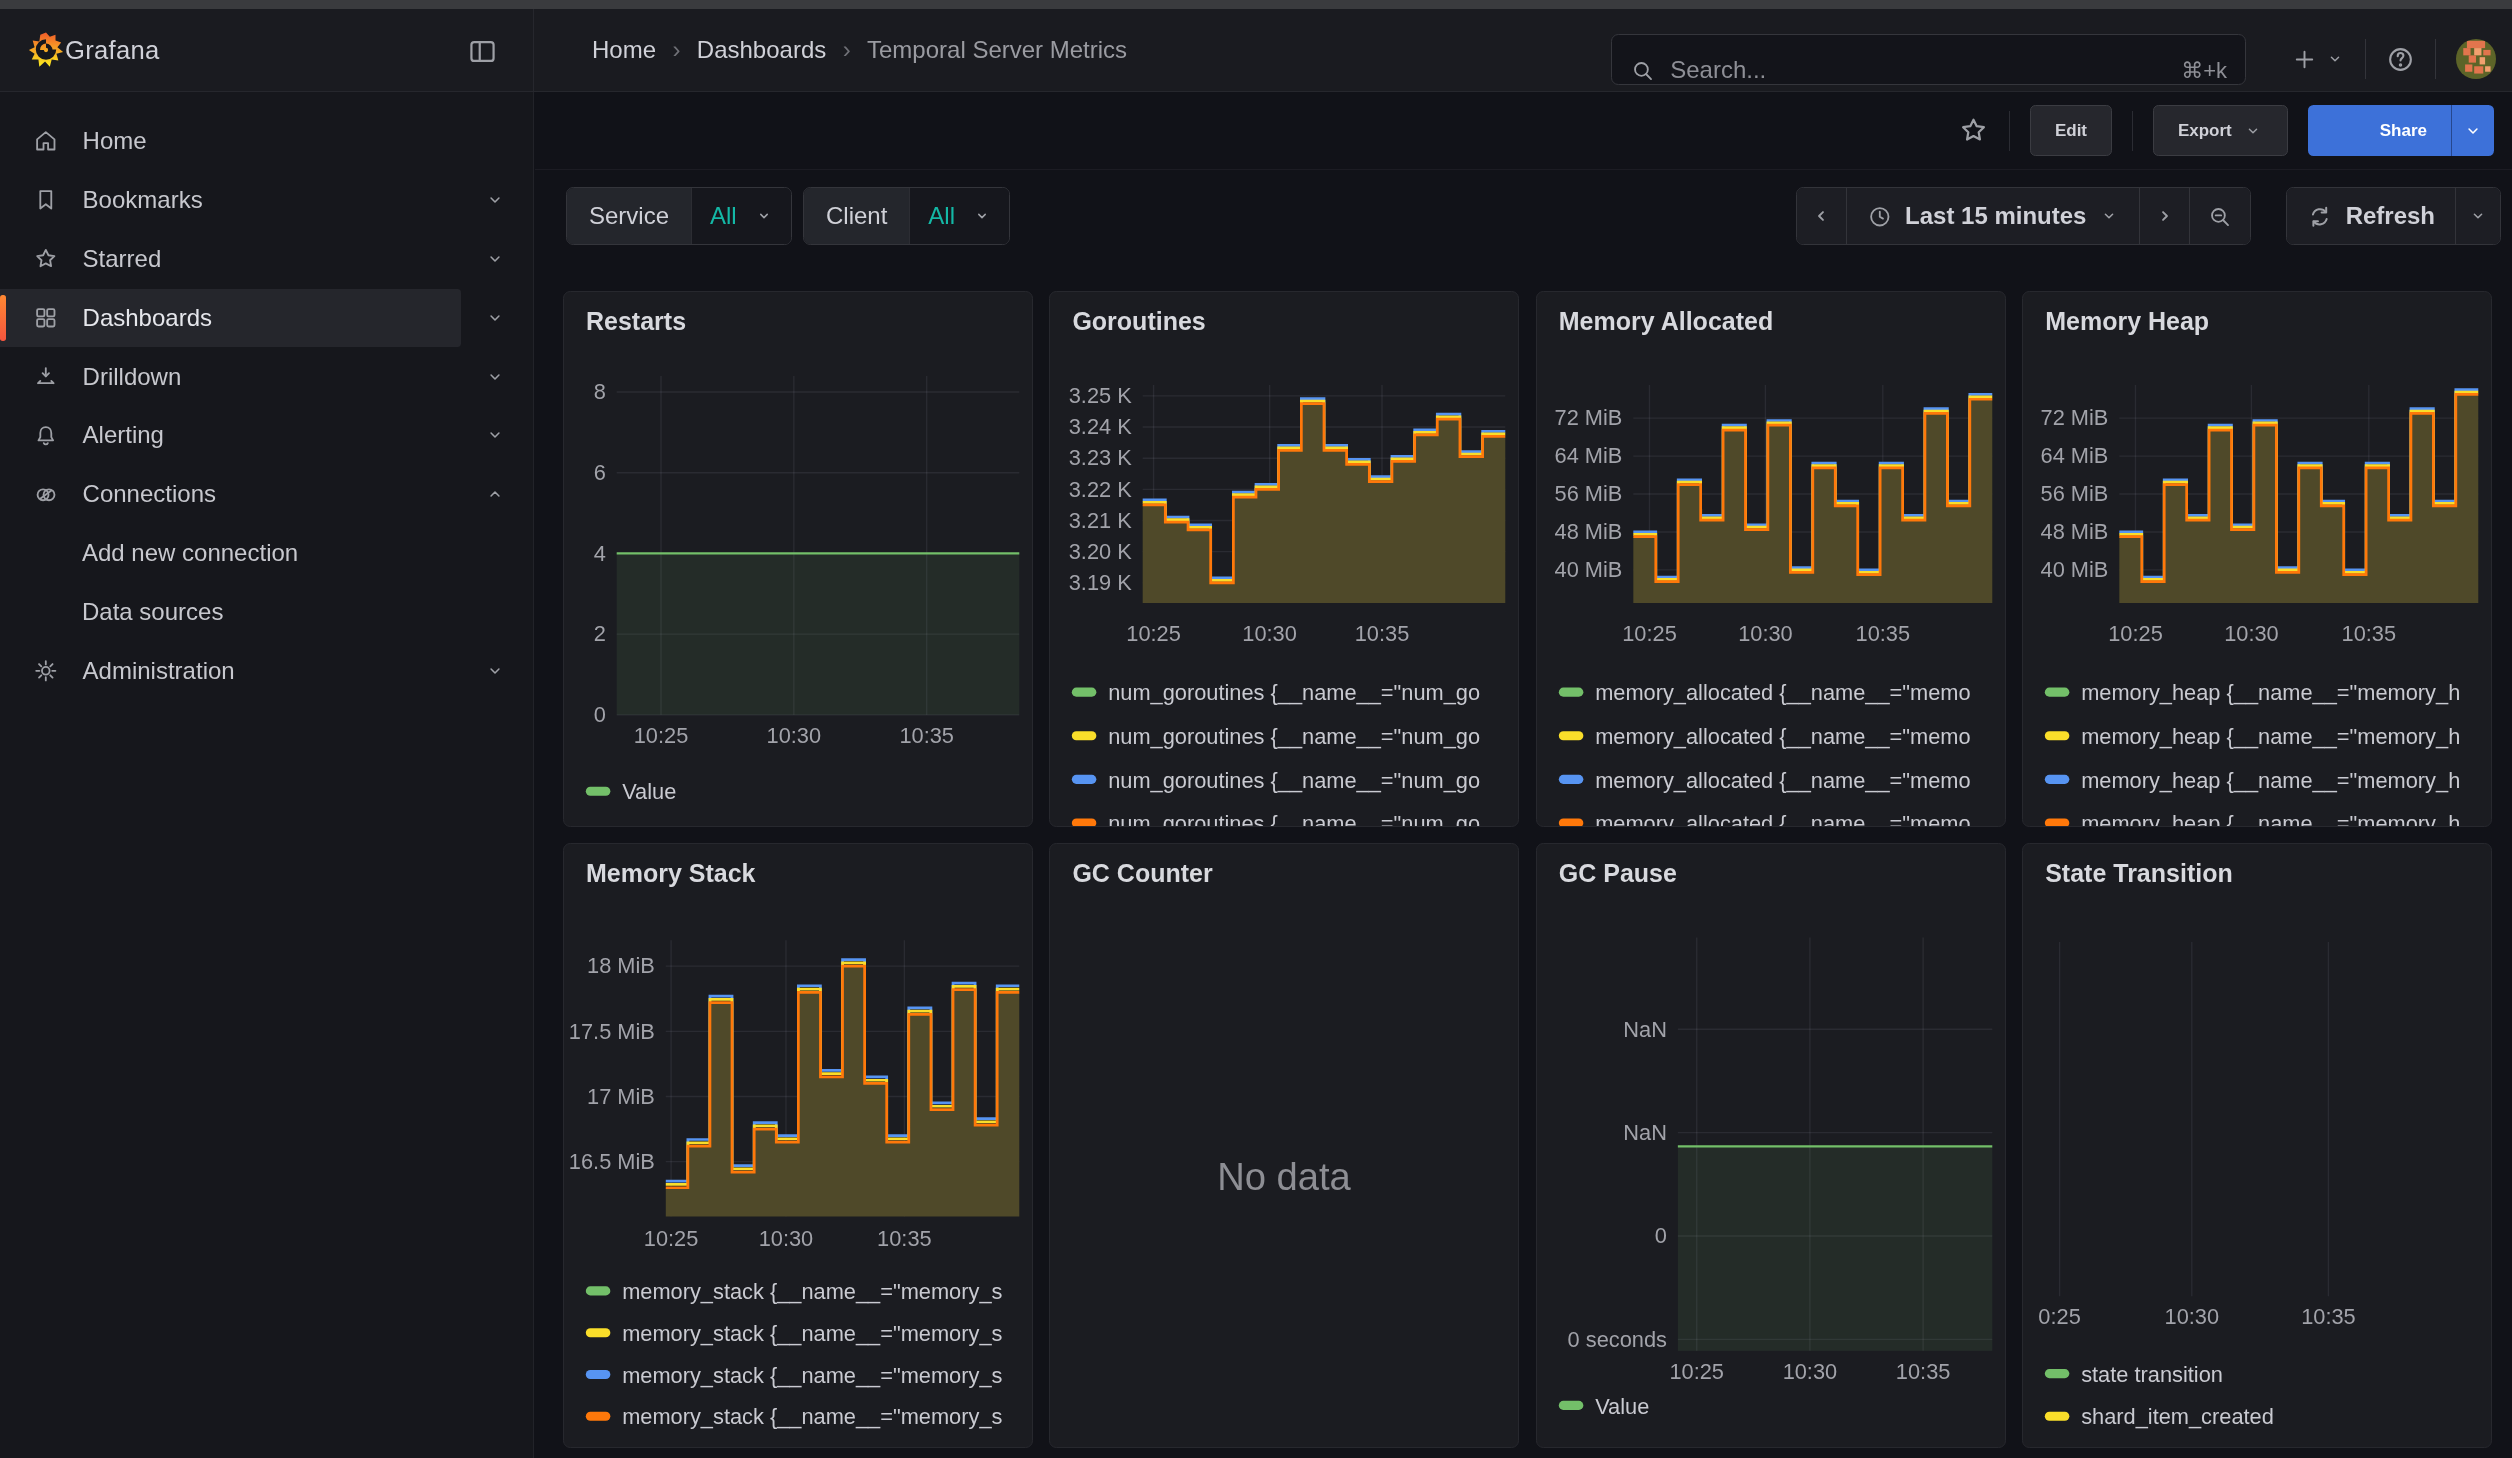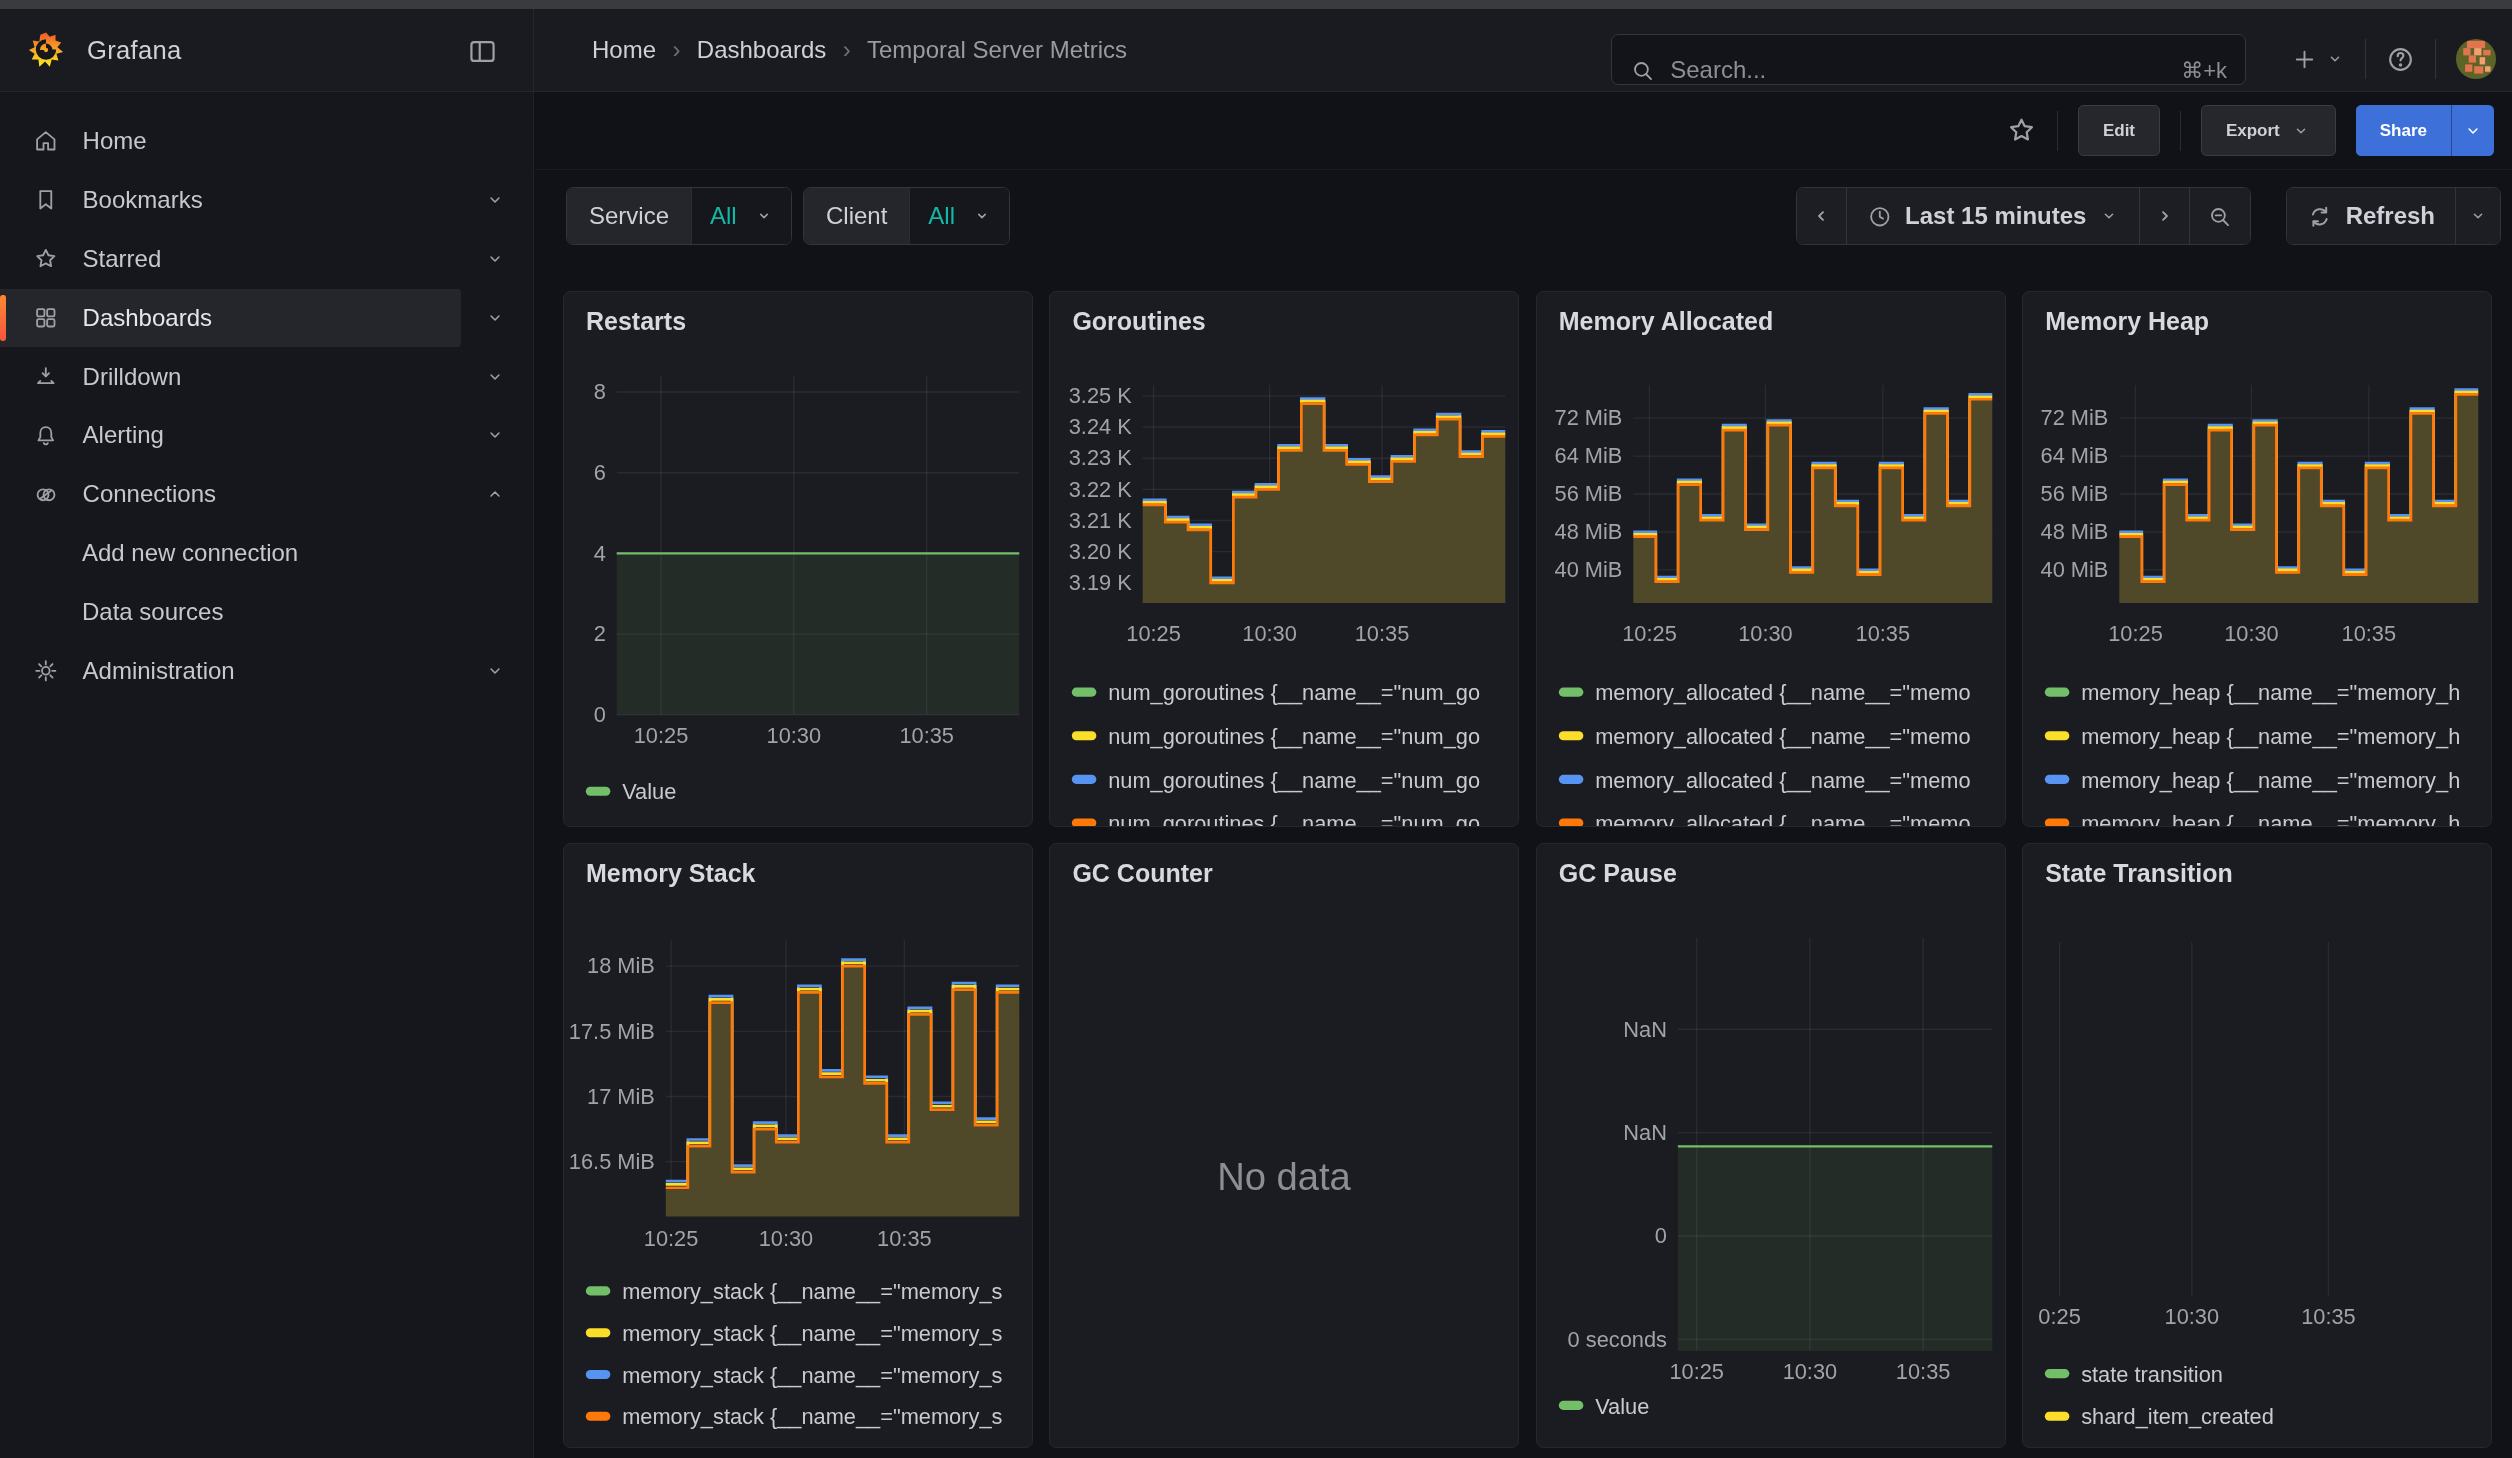--- a/index.html
+++ b/index.html
@@ -7,21 +7,21 @@
     font-family:"Liberation Sans",sans-serif;overflow:hidden;color:#c7c8ce;}
   svg{display:block}
   .icon{color:#9ea0a6}
   
   #topstrip{position:absolute;left:0;top:0;width:2512px;height:9px;background:#3a3b3e;border-bottom:0.9px solid #515255;}
   
   #header{position:absolute;left:0;top:9px;width:2512px;height:82px;background:#1a1b20;
     border-bottom:0.9px solid #26272d;display:flex;align-items:center;}
   #brandzone{width:534px;height:100%;display:flex;align-items:center;padding-left:27px;box-sizing:border-box;
     border-right:0.9px solid #26272d;position:relative;}
-  #brandname{font-size:25.6px;color:#d0d1d8;margin-left:22px;letter-spacing:0.3px;}
+  #brandname{font-size:25.6px;color:#d0d1d8;letter-spacing:0.3px;}
   #paneltoggle{position:absolute;right:35px;top:26.5px;cursor:pointer;}
   #crumbs{display:flex;align-items:center;margin-left:58px;font-size:24px;gap:16.4px;}
   .crumb{color:#d0d1d8;cursor:pointer;}
   .crumb.current{color:#9a9ba1;cursor:default;}
   .crumbsep{color:#6f7076;font-size:24px;}
   #searchbox{position:absolute;left:1611px;top:25px;width:635px;height:51px;background:#13141a;
     border:0.9px solid #35363c;border-radius:7.3px;display:flex;align-items:flex-end;padding:0 18px;box-sizing:border-box;cursor:text;}
   #searchtext{color:#8e8f96;font-size:24px;margin-left:14.6px;flex:1;}
   #searchkbd{color:#8e8f96;font-size:22px;}
   #hdr-actions{position:absolute;right:16.4px;top:9px;height:82px;display:flex;align-items:center;gap:20px;}
@@ -42,21 +42,21 @@
   .side-item.sub .lbl{margin-left:0;}
   
   #toolbar{position:absolute;left:535px;top:92px;width:1977px;height:78px;
     border-bottom:0.9px solid rgba(204,204,220,.06);display:flex;align-items:center;justify-content:flex-end;
     gap:20px;box-sizing:border-box;padding-right:18px;}
   .tb-iconbtn{cursor:pointer;display:flex;align-items:center;}
   .btn{height:51px;display:flex;align-items:center;border-radius:5.5px;font-size:17px;font-weight:600;
     color:#d0d1d8;cursor:pointer;box-sizing:border-box;}
   .btn.ghost{background:#26272d;border:0.9px solid #3b3c42;padding:0 24px;gap:11px;}
   .btn.primary{background:#3D71D9;color:#fff;padding:0;}
-  #sharemain{padding:12px 24px;}
+  #sharemain{padding:12px 24px;margin-left:48px;}
   #sharechev{width:42px;height:51px;display:flex;align-items:center;justify-content:center;
     border-left:0.9px solid rgba(10,20,50,.45);cursor:pointer;}
   #sharewrap{display:flex;background:#3D71D9;border-radius:5.5px;overflow:hidden;}
   
   #filterrow{position:absolute;left:535px;top:170px;width:1977px;height:100px;}
   .vargroup{position:absolute;top:17.4px;display:flex;border:0.9px solid #34353b;border-radius:7.3px;overflow:hidden;height:58px;box-sizing:border-box;cursor:pointer;}
   .vargroup .glabel{background:#24262c;display:flex;align-items:center;padding:0 22px;font-size:24px;color:#d0d1d8;}
   .vargroup .gvalue{background:#16171d;display:flex;align-items:center;gap:18px;padding:0 18px;font-size:24px;color:#14b8a6;border-left:0.9px solid #2c2d33;}
   #timebar{position:absolute;right:11px;top:17.4px;display:flex;gap:35px;}
   .tcluster{display:flex;border:0.9px solid #33343a;border-radius:7.3px;overflow:hidden;height:58px;box-sizing:border-box;}

